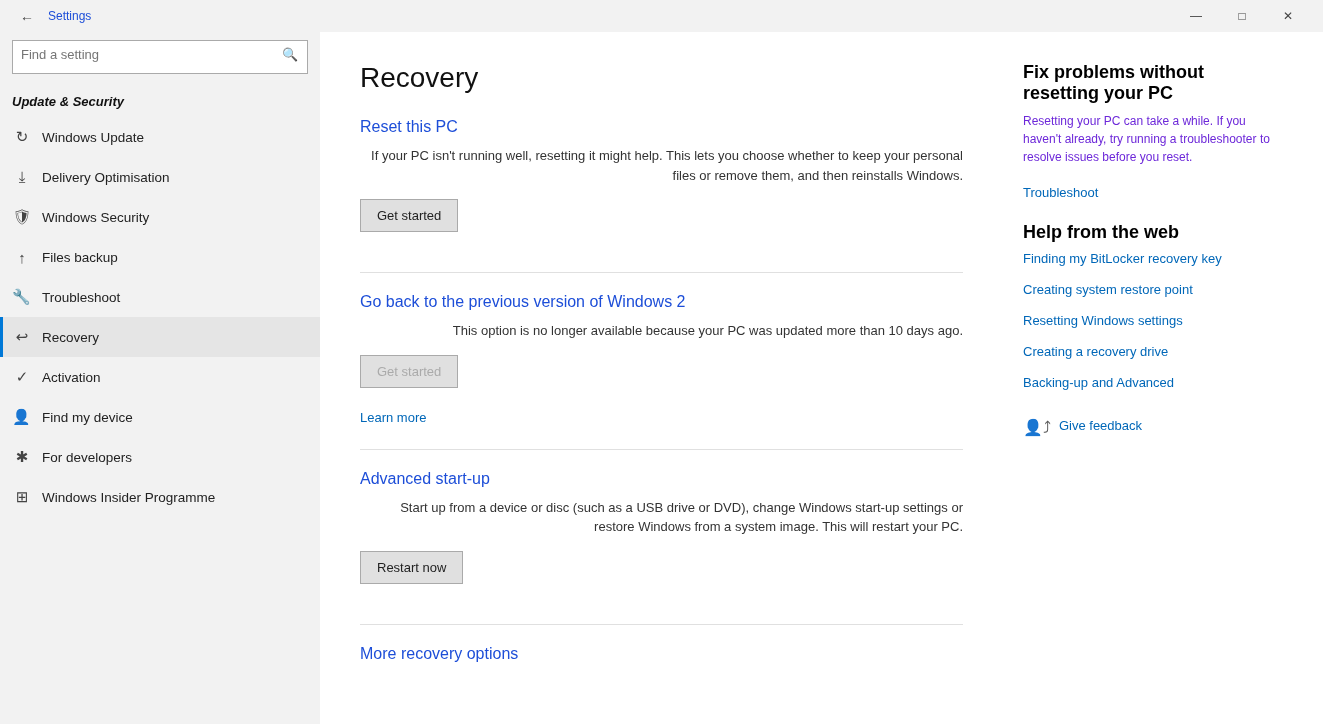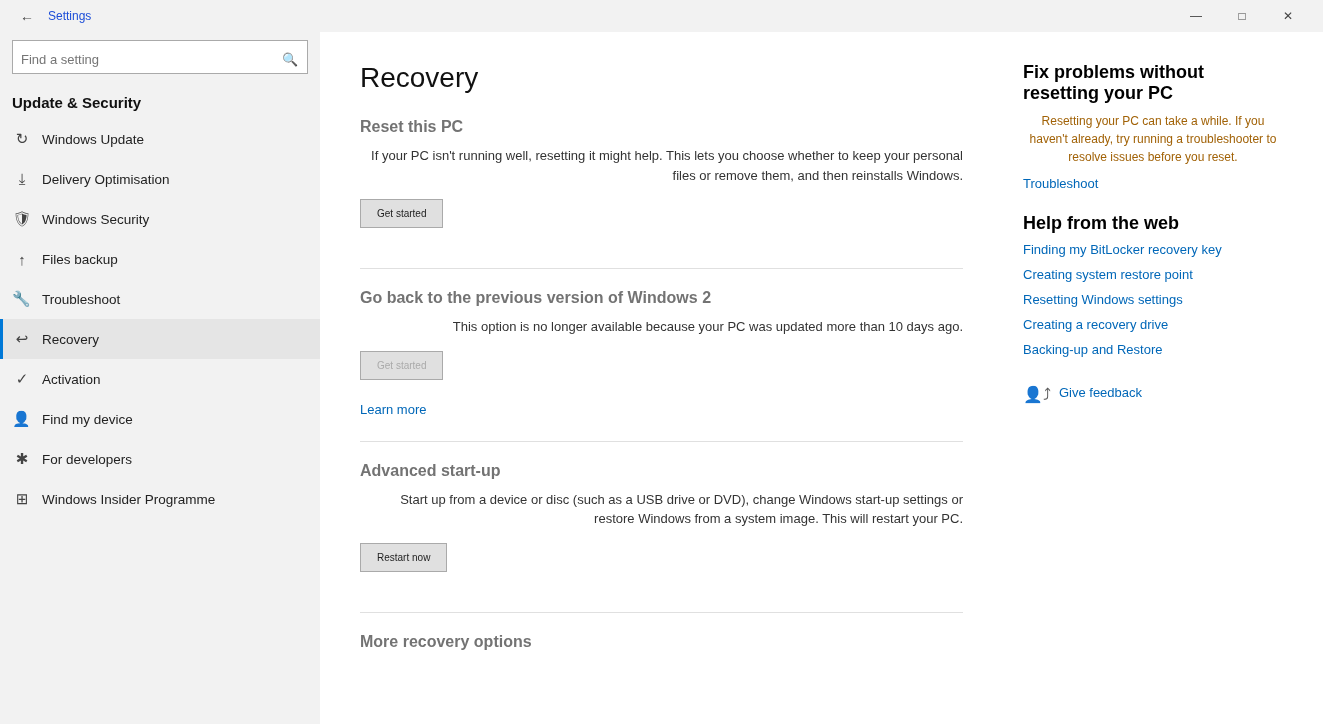--- a/index.html
+++ b/index.html
@@ -67,44 +67,45 @@
       min-width: 320px;
       background: #f2f2f2;
       display: flex;
       flex-direction: column;
       padding-bottom: 10px;
       overflow-y: auto;
     }
     .sidebar-search {
       margin: 8px 12px 12px 12px;
       display: flex;
-      align-items: flex-end;
+      align-items: flex-start;
       border: 1px solid #aaa;
       background: white;
       padding: 6px 8px;
       height: 34px;
     }
     .sidebar-search input {
       border: none;
       outline: none;
       flex: 1;
       font-size: 13px;
       background: transparent;
       color: #333;
     }
     .sidebar-search .search-icon {
       color: #666;
       font-size: 13px;
     }
     .sidebar-section-title {
-      font-size: 15px;
+      font-size: 13px;
       font-weight: 600;
       color: #111;
       padding: 4px 12px 8px 12px;
       margin-top: 4px;
+      font-style: italic;
     }
     .nav-item {
       display: flex;
       align-items: center;
       padding: 10px 12px;
       cursor: pointer;
       font-size: 13.5px;
       color: #222;
       position: relative;
     }
@@ -149,36 +150,36 @@
       min-width: 260px;
     }
     .page-title {
       font-size: 28px;
       font-weight: 300;
       color: #111;
       margin-bottom: 24px;
     }
     .section-title {
       font-size: 16px;
-      font-weight: 700;
-      color: #737373;
+      font-weight: 400;
+      color: #1d4ed8;
       margin-bottom: 10px;
     }
     .section-desc {
       font-size: 13px;
       color: #333;
       margin-bottom: 14px;
       line-height: 1.5;
       text-align: right;
     }
     .btn {
       background: #e0e0e0;
       border: 1px solid #aaa;
       padding: 8px 16px;
-      font-size: 10px;
+      font-size: 13px;
       cursor: pointer;
       color: #222;
       display: inline-block;
       margin-bottom: 20px;
     }
     .btn:disabled {
       color: #aaa;
       cursor: not-allowed;
     }
     .section-divider {
@@ -197,29 +198,28 @@
 
     
     .help-title {
       font-size: 18px;
       font-weight: 600;
       color: #000000;
       margin-bottom: 8px;
     }
     .help-desc {
       font-size: 12px;
-      color: #a16207;
+      color: #6d28d9;
       line-height: 1.5;
-      margin-bottom: 8px;
-      text-align: center;
+      margin-bottom: 17px;
     }
     .help-links {
       display: flex;
       flex-direction: column;
-      gap: 6px;
+      gap: 12px;
       margin-bottom: 24px;
     }
     .feedback-row {
       display: flex;
       align-items: center;
       gap: 8px;
       margin-top: 20px;
     }
     .feedback-icon {
       font-size: 16px;
@@ -327,21 +327,21 @@
       <div class="help-desc">Resetting your PC can take a while. If you haven't already, try running a troubleshooter to resolve issues before you reset.</div>
       <a class="link-blue">Troubleshoot</a>
 
       <br><br>
       <div class="help-title">Help from the web</div>
       <div class="help-links" id="help-links-container">
           <a class="link-blue">Finding my BitLocker recovery key</a>
           <a class="link-blue">Creating system restore point</a>
           <a class="link-blue">Resetting Windows settings</a>
           <a class="link-blue">Creating a recovery drive</a>
-          <a class="link-blue">Backing-up and Restore</a>
+          <a class="link-blue">Backing-up and Advanced</a>
         </div>
 
       <div class="feedback-row">
         <span class="feedback-icon">👤⤴</span>
         <a class="link-blue">Give feedback</a>
       </div>
     </div>
   </div>
 </div>
 

